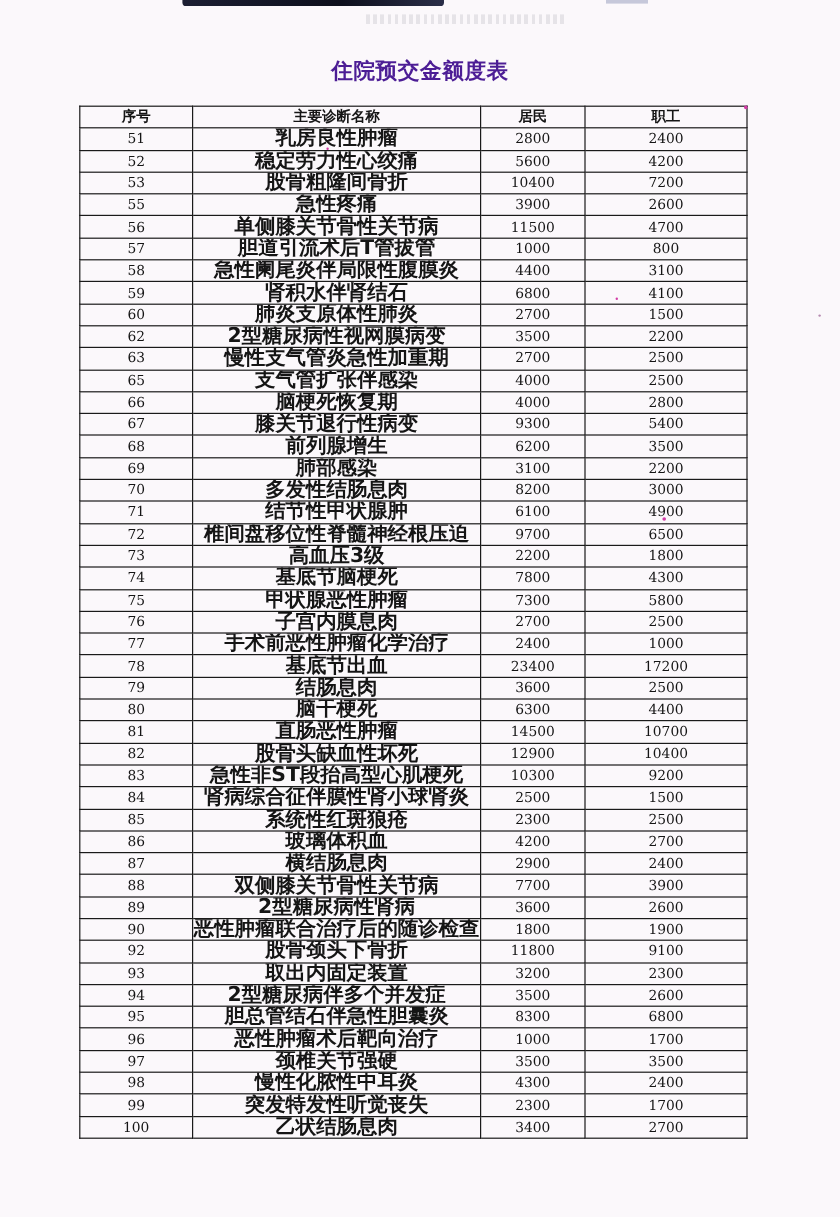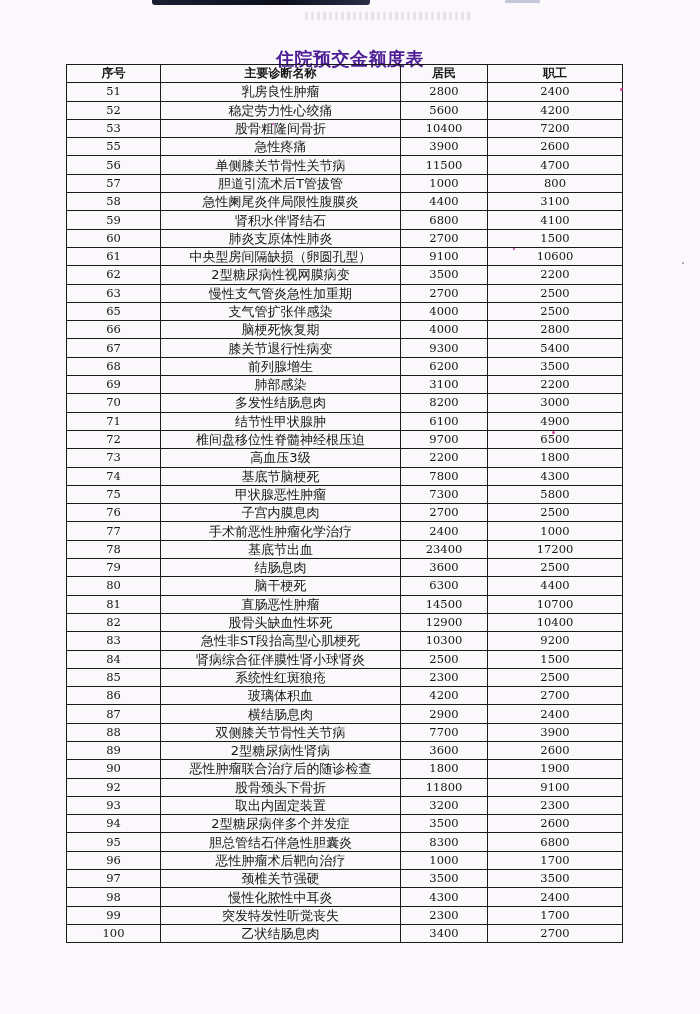--- a/index.html
+++ b/index.html
@@ -51,21 +51,21 @@
       text-align: center;
       font-family: "DejaVu Sans", "Liberation Sans", sans-serif;
       font-weight: bold;
       font-size: 18px;
       letter-spacing: 0.5px;
       color: #4c1d95;
     }
     table.fee {
       position: absolute;
       left: 66px;
-      top: 64px;
+      top: 88px;
       width: 556px;
       border-collapse: collapse;
       table-layout: fixed;
       font-size: 11.5px;
       border-radius: 25px;
     }
     table.fee col.c-no { width: 94px; }
     table.fee col.c-name { width: 240px; }
     table.fee col.c-res { width: 87px; }
     table.fee col.c-emp { width: 135px; }
@@ -82,21 +82,22 @@
     table.fee th {
       font-weight: bold;
       font-size: 12px;
       font-family: "DejaVu Sans", "Liberation Sans", sans-serif;
     }
     table.fee {
       border: 1.6px solid #111;
     }
     td.name {
       font-family: "DejaVu Sans", "Liberation Sans", sans-serif;
-      font-size: 13px;
+      font-size: 17px;
+      font-weight: bold;
     }
     .dot {
       position: absolute;
       width: 3px;
       height: 3px;
       border-radius: 50%;
       background: #d23ca6;
     }
   </style>
 </head>
@@ -172,26 +173,20 @@
         <td>6800</td>
         <td>4100</td>
       </tr>
       <tr>
         <td>60</td>
         <td class="name">肺炎支原体性肺炎</td>
         <td>2700</td>
         <td>1500</td>
       </tr>
       <tr>
-        <td>61</td>
-        <td class="name">中央型房间隔缺损（卵圆孔型）</td>
-        <td>9100</td>
-        <td>10600</td>
-      </tr>
-      <tr>
         <td>62</td>
         <td class="name">2型糖尿病性视网膜病变</td>
         <td>3500</td>
         <td>2200</td>
       </tr>
       <tr>
         <td>63</td>
         <td class="name">慢性支气管炎急性加重期</td>
         <td>2700</td>
         <td>2500</td>

